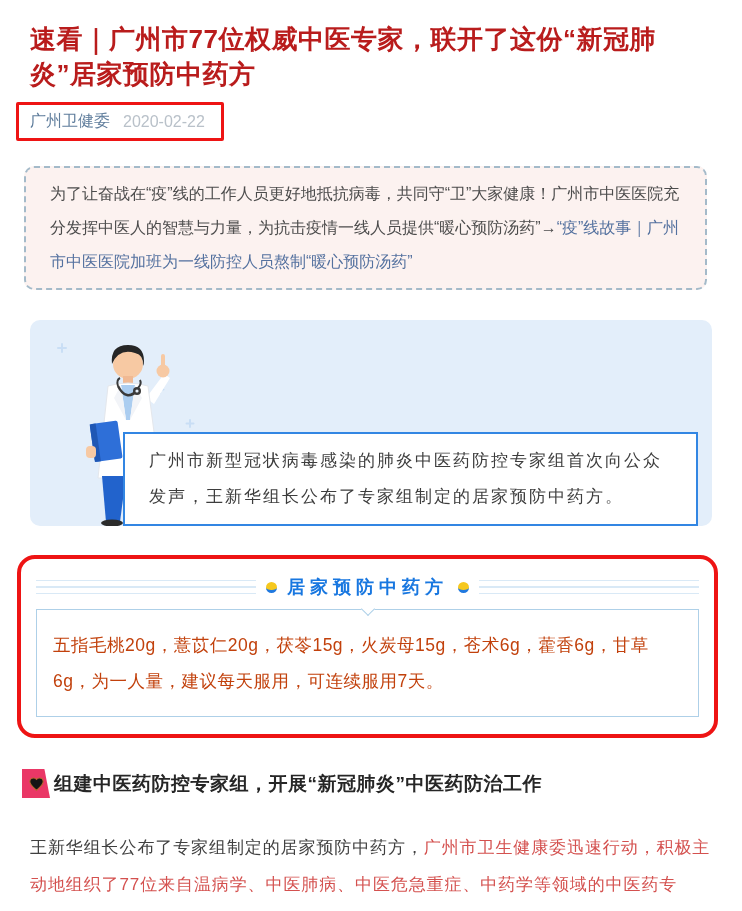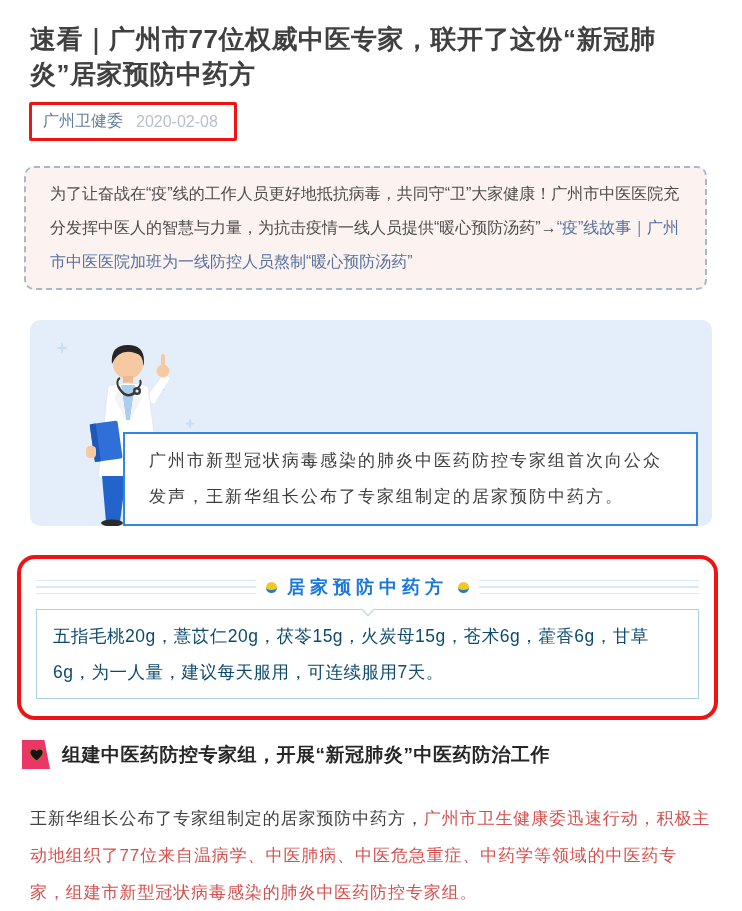--- a/index.html
+++ b/index.html
@@ -8,27 +8,27 @@
     width:742px; height:911px;
     font-family:"Liberation Sans","DejaVu Sans",sans-serif;
     overflow:hidden;
   }
   .page { position:relative; width:742px; height:911px; background:#fff; }
 
   
   .title {
     margin:22px 30px 0 30px;
     font-size:26px; line-height:35px; font-weight:700;
-    color:#404040; letter-spacing:0.5px;
+    color:#b91c1c; letter-spacing:0.5px;
   }
 
   
   .source-box {
     display:inline-flex; align-items:center; gap:13px;
-    margin:10px 0 0 29px;
+    margin:10px 0 0 16px;
     border:3px solid #ee1414; border-radius:2px;
     padding:6px 16px 6px 11px;
   }
   .source-name { color:#5f7d9c; font-size:16px; }
   .source-date { color:#b9c1c9; font-size:16px; }
 
   
   .intro-box {
     margin:25px 35px 0 24px;
     border:2px dashed #a4bac9; border-radius:10px;
@@ -73,34 +73,34 @@
     background:#f6c81e; border-bottom:3px solid #2079df;
   }
   .rx-title {
     color:#1877e0; font-size:18px; font-weight:700; letter-spacing:5px;
     white-space:nowrap;
   }
   .rx-box {
     position:relative;
     margin-top:10px;
     border:1.5px solid #aed0e8;
-    padding:8px 16px;
-    color:#0c4a6e; font-size:17.5px; line-height:36px; letter-spacing:0.5px;
+    padding:17px 16px;
+    color:#c2410c; font-size:17.5px; line-height:36px; letter-spacing:0.5px;
   }
   .rx-box::before {
     content:""; position:absolute; top:-6px; left:50%;
     width:9px; height:9px; background:#fff;
     border-right:1.5px solid #aed0e8; border-bottom:1.5px solid #aed0e8;
     transform:translateX(-50%) rotate(45deg);
   }
 
   
   .section-heading {
-    display:flex; align-items:center; gap:12px;
-    margin:20px 30px 0 22px;
+    display:flex; align-items:center; gap:4px;
+    margin:31px 30px 0 22px;
   }
   .heart-badge {
     width:28px; height:29px; background:#ea3766;
     clip-path:polygon(0 0,80% 0,100% 100%,0 100%);
     display:flex; align-items:center; justify-content:center;
     flex:none;
   }
   .section-title { font-size:19px; font-weight:700; color:#262626; letter-spacing:0.5px; }
 
   
@@ -113,21 +113,21 @@
 </style>
 </head>
 <body>
 
 <div class="page">
 
   <h1 class="title">速看｜广州市77位权威中医专家，联开了这份“新冠肺炎”居家预防中药方</h1>
 
   <div class="source-box">
     <span class="source-name">广州卫健委</span>
-    <span class="source-date">2020-02-08</span>
+    <span class="source-date">2020-02-22</span>
   </div>
 
   <div class="intro-box"><span>为了让奋战在“疫”线的工作人员更好地抵抗病毒，共同守“卫”大家健康！广州市中医医院充分发挥中医人的智慧与力量，为抗击疫情一线人员提供“暖心预防汤药”→</span><a class="intro-link">“疫”线故事｜广州市中医医院加班为一线防控人员熬制“暖心预防汤药”</a></div>
 
   <div class="hero">
     <svg class="doctor" width="200" height="198" viewBox="0 0 200 198">
 
       <g stroke="#c9def5" stroke-width="2" stroke-linecap="round">
         <path d="M22 16v8M18 20h8"></path>
         <path d="M120 58v7M116.5 61.5h7"></path>

